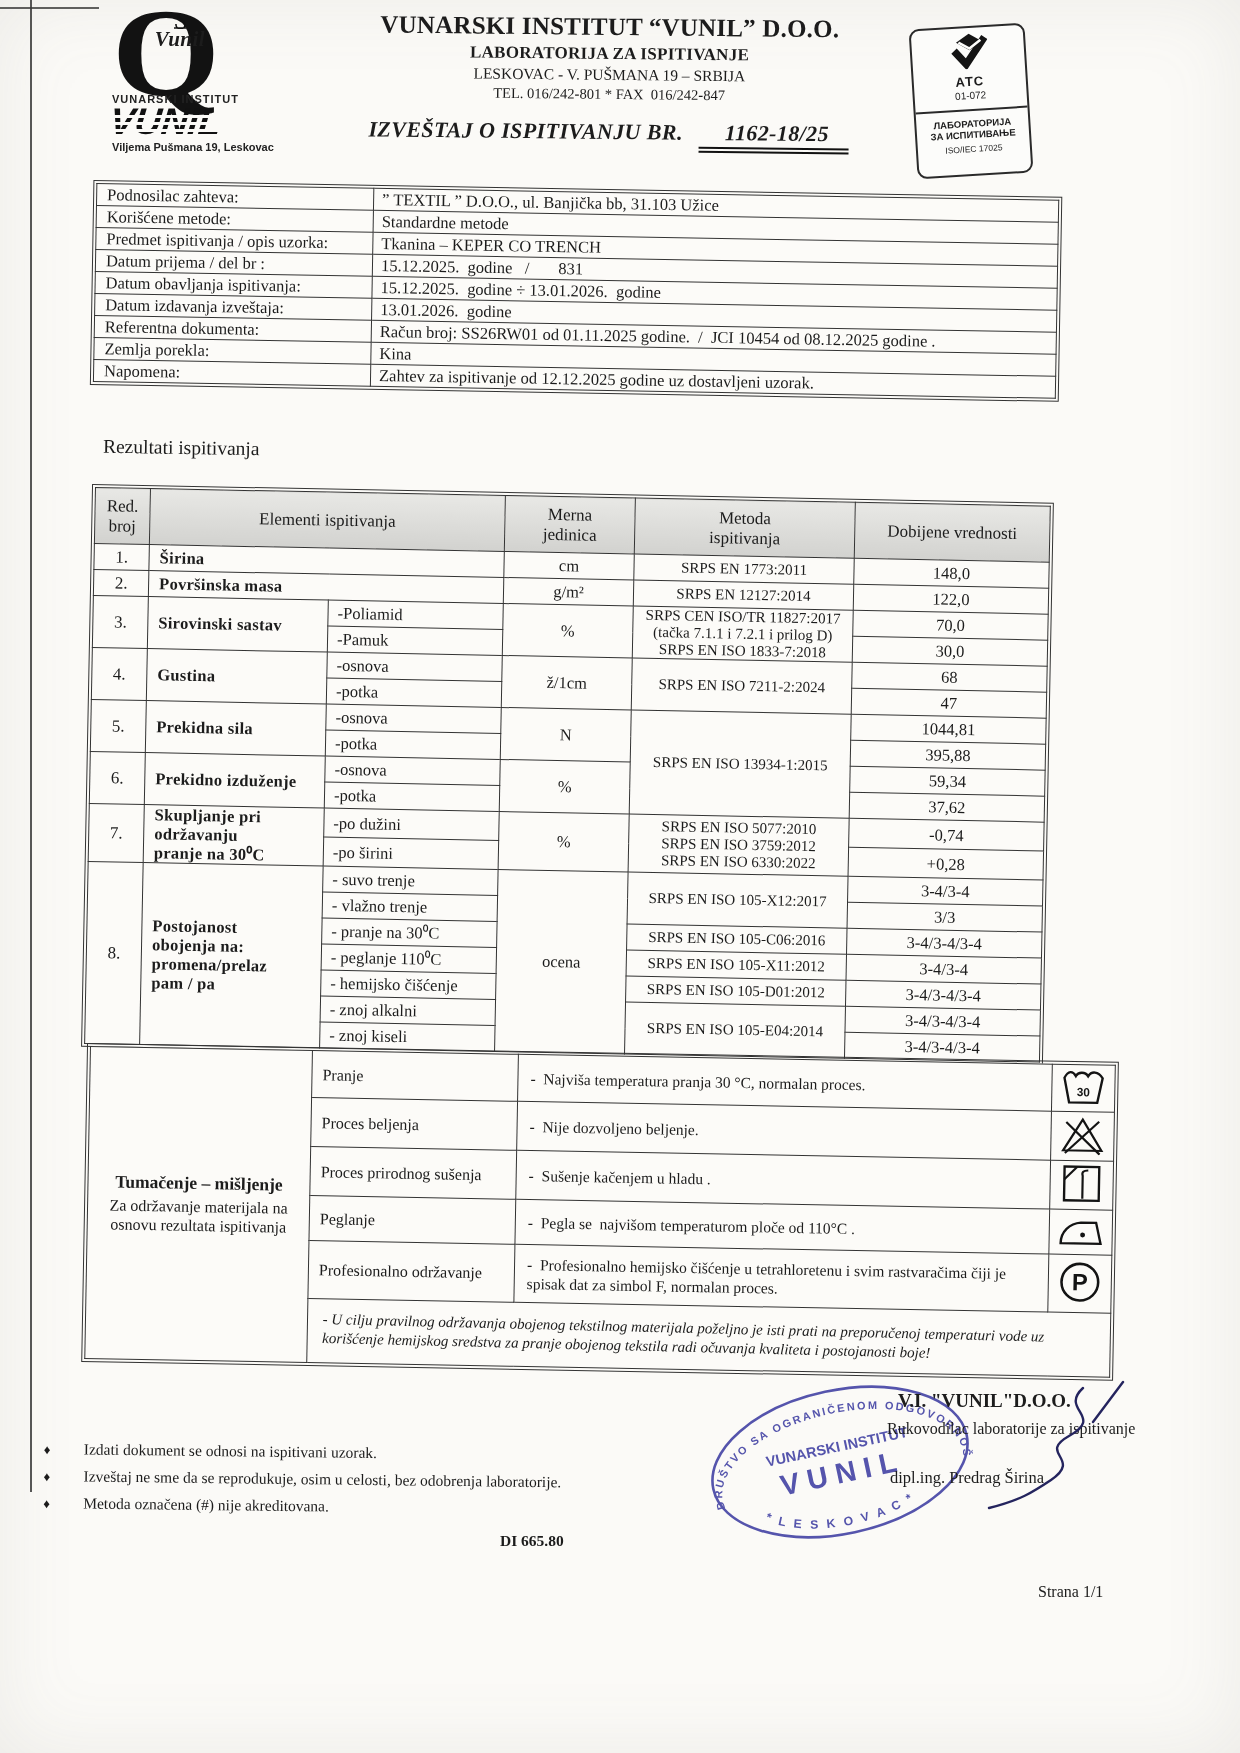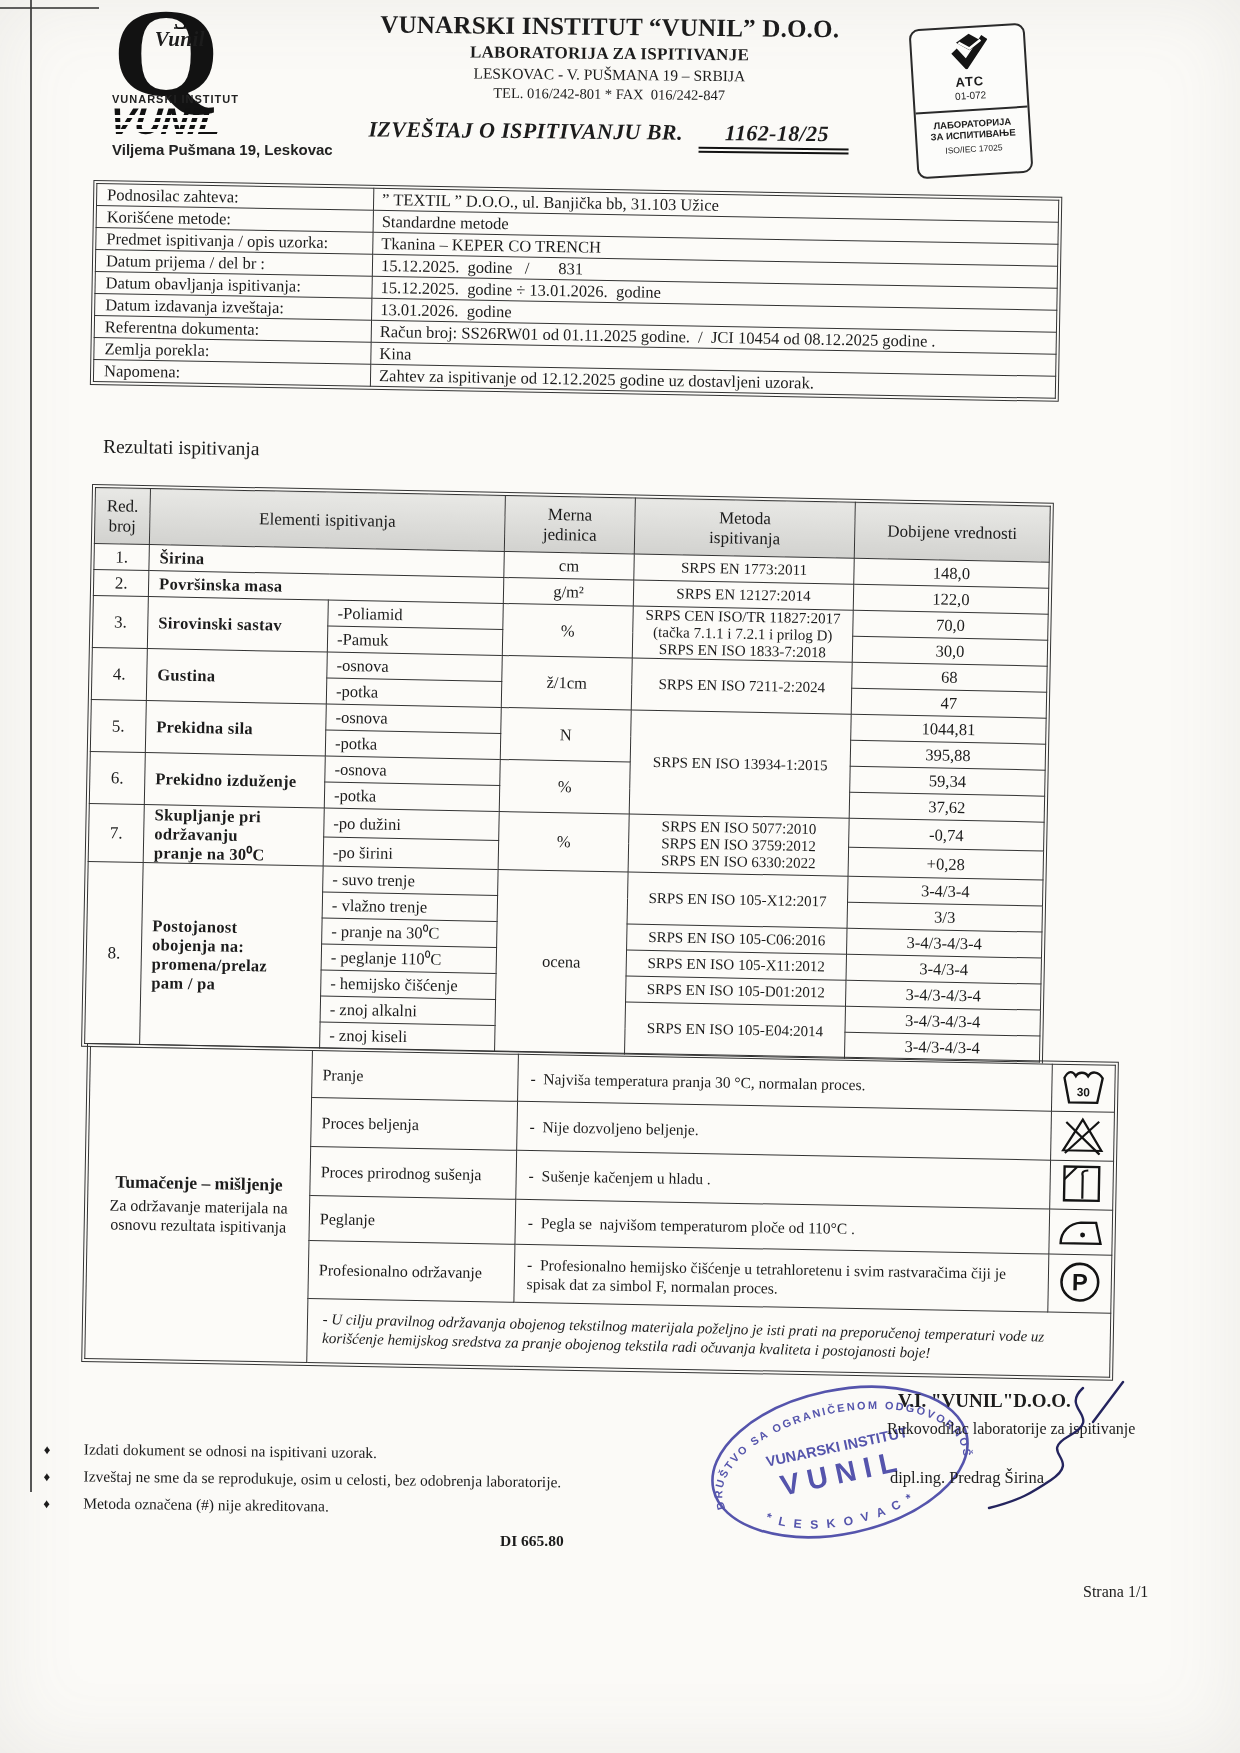--- a/index.html
+++ b/index.html
@@ -13,21 +13,21 @@
   .qlogo{position:absolute;left:112px;top:-8px;width:235px;height:125px;}
   .q{font-family:"Liberation Serif",serif;font-weight:bold;font-size:124px;line-height:1;color:#121212;transform:scaleX(1.12);transform-origin:0 0;}
   .q-inner{position:absolute;left:30px;top:22px;width:76px;height:46px;text-align:center;}
   .micro{display:block;margin:0 auto;}
   .script{font-style:italic;font-weight:bold;font-size:21px;line-height:1;letter-spacing:.5px;}
   .logo-small{position:absolute;left:112px;top:93px;font-family:"Liberation Sans",sans-serif;font-weight:bold;font-size:11px;letter-spacing:1px;color:#222;}
   .logo-word-wrap{position:absolute;left:110px;top:104px;width:150px;height:38px;}
   .logo-word{font-family:"Liberation Sans",sans-serif;font-style:italic;font-weight:900;font-size:37px;line-height:36px;letter-spacing:0px;color:#111;display:inline-block;transform:skewX(-6deg);}
   .logo-word-wrap .stripe{position:absolute;left:-6px;width:138px;height:2.5px;background:#fbfaf7;}
   .logo-word-wrap .s1{top:11px;} .logo-word-wrap .s2{top:18px;} .logo-word-wrap .s3{top:25px;}
-  .logo-addr{position:absolute;left:112px;top:141px;font-family:"Liberation Sans",sans-serif;font-weight:bold;font-size:15px;color:#222;}
+  .logo-addr{position:absolute;left:112px;top:141px;font-family:"Liberation Sans",sans-serif;font-weight:bold;font-size:11px;color:#222;}
   
   .head-center{position:absolute;left:330px;top:10px;width:560px;text-align:center;transform:rotate(.6deg);transform-origin:0 0;}
   .company{font-weight:bold;font-size:25px;letter-spacing:.2px;}
   .lab{font-weight:bold;font-size:17px;margin-top:3px;letter-spacing:.3px;}
   .addr{font-size:15.5px;margin-top:2px;}
   .tel{font-size:14.5px;margin-top:2px;white-space:pre-wrap;}
   .report-line{margin-top:16px;font-style:italic;font-weight:bold;font-size:22px;letter-spacing:.4px;}
   .rn{display:inline-block;border-bottom:6px double #111;padding:0 20px 1px 26px;margin-left:10px;}
   
   .badge{position:absolute;left:913px;top:26px;width:116px;height:150px;border:2px solid #2a2a2a;border-radius:10px;
@@ -71,21 +71,21 @@
   .care .cname{padding-left:10px;}
   .care .cdesc{font-size:15.5px;padding-left:12px;}
   .care .cicon{text-align:center;padding:1px;}
   .care .cnote{font-style:italic;font-size:15px;line-height:19px;padding:5px 14px;transform:rotate(.35deg);}
   .r-h1{height:40px;} .r-h2{height:46px;} .r-h3{height:46px;} .r-h4{height:42px;} .r-h5{height:58px;} .r-h6{height:64px;}
   
   .bullets{position:absolute;left:44px;top:1440px;transform:rotate(.7deg);transform-origin:0 0;}
   .bullet-row{position:relative;margin-bottom:9px;font-size:15.5px;}
   .bullet-row .bm{display:inline-block;width:40px;font-size:13px;}
   .di{position:absolute;left:500px;top:1532px;font-weight:bold;font-size:15.5px;}
-  .strana{position:absolute;left:1083px;top:1583px;font-size:16px;font-family:Liberation Serif, serif;}
+  .strana{position:absolute;left:1038px;top:1583px;font-size:16px;font-family:Liberation Serif, serif;}
   .stamp{position:absolute;left:700px;top:1372px;transform:rotate(-12deg);opacity:.92;}
   .sig-company{position:absolute;left:898px;top:1390px;font-weight:bold;font-size:19px;}
   .sig-role{position:absolute;left:887px;top:1420px;font-size:16px;}
   .sig-name{position:absolute;left:890px;top:1468px;font-size:16.5px;}
   .signature{position:absolute;left:955px;top:1378px;}
 </style>
 </head>
 <body>
 
 <div class="page">

